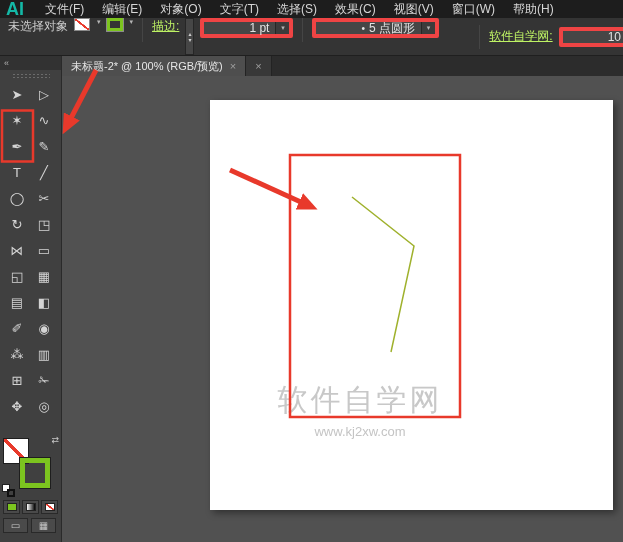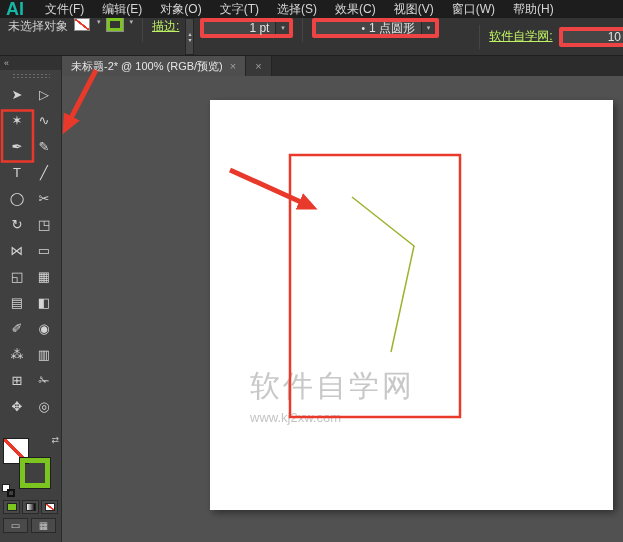--- a/index.html
+++ b/index.html
@@ -75,21 +75,21 @@
   .inner-grad{background:linear-gradient(90deg,#ffffff,#000000);}
   .inner-none{background:linear-gradient(to top right, transparent 40%, var(--accent-red) 42%, var(--accent-red) 58%, transparent 60%),#fff;}
   .bottom-row{position:absolute;top:462px;left:3px;display:flex;gap:3px;}
   .small-btn{width:25px;height:15px;background:#4a4a4a;border:1px solid #292929;color:#c9c9c9;
     font-size:10px;display:flex;align-items:center;justify-content:center;cursor:pointer;}
 
   
   .canvas{position:absolute;left:62px;top:76px;right:0;bottom:0;background:var(--canvas-gray);overflow:hidden;}
   .artboard{position:absolute;left:148px;top:24px;width:403px;height:410px;background:#ffffff;
     box-shadow:3px 3px 7px rgba(0,0,0,0.4);}
-  .watermark{position:absolute;left:40px;top:266px;width:220px;color:#c8c8c8;pointer-events:none;}
+  .watermark{position:absolute;left:40px;top:280px;width:220px;text-align:center;color:#c8c8c8;pointer-events:none;}
   .wm-title{font-size:30px;letter-spacing:3px;}
   .wm-url{font-size:13px;margin-top:3px;color:#c4c4c4;}
 
   
   .overlay{position:absolute;left:0;top:0;width:623px;height:542px;pointer-events:none;z-index:60;}
   .stroke-accent{stroke:var(--accent-red);fill:none;}
   .stroke-olive{stroke:var(--path-olive);fill:none;}
   .fill-accent{fill:var(--accent-red);}
 </style>
 </head>
@@ -125,21 +125,21 @@
       <span>▾</span>
     </span>
     <span class="combo">
       <span class="val">1 pt</span>
       <span class="arr">▾</span>
     </span>
     <span class="sep"></span>
     <span class="combo">
       <span class="val">
         <span class="brush-dot">•</span>
-        <span>1 点圆形</span>
+        <span>5 点圆形</span>
       </span>
       <span class="arr">▾</span>
     </span>
     <span class="right-group">
       <span class="sep"></span>
       <a class="link">软件自学网:</a>
       <span class="combo">
         <span class="val">10</span>
       </span>
     </span>

